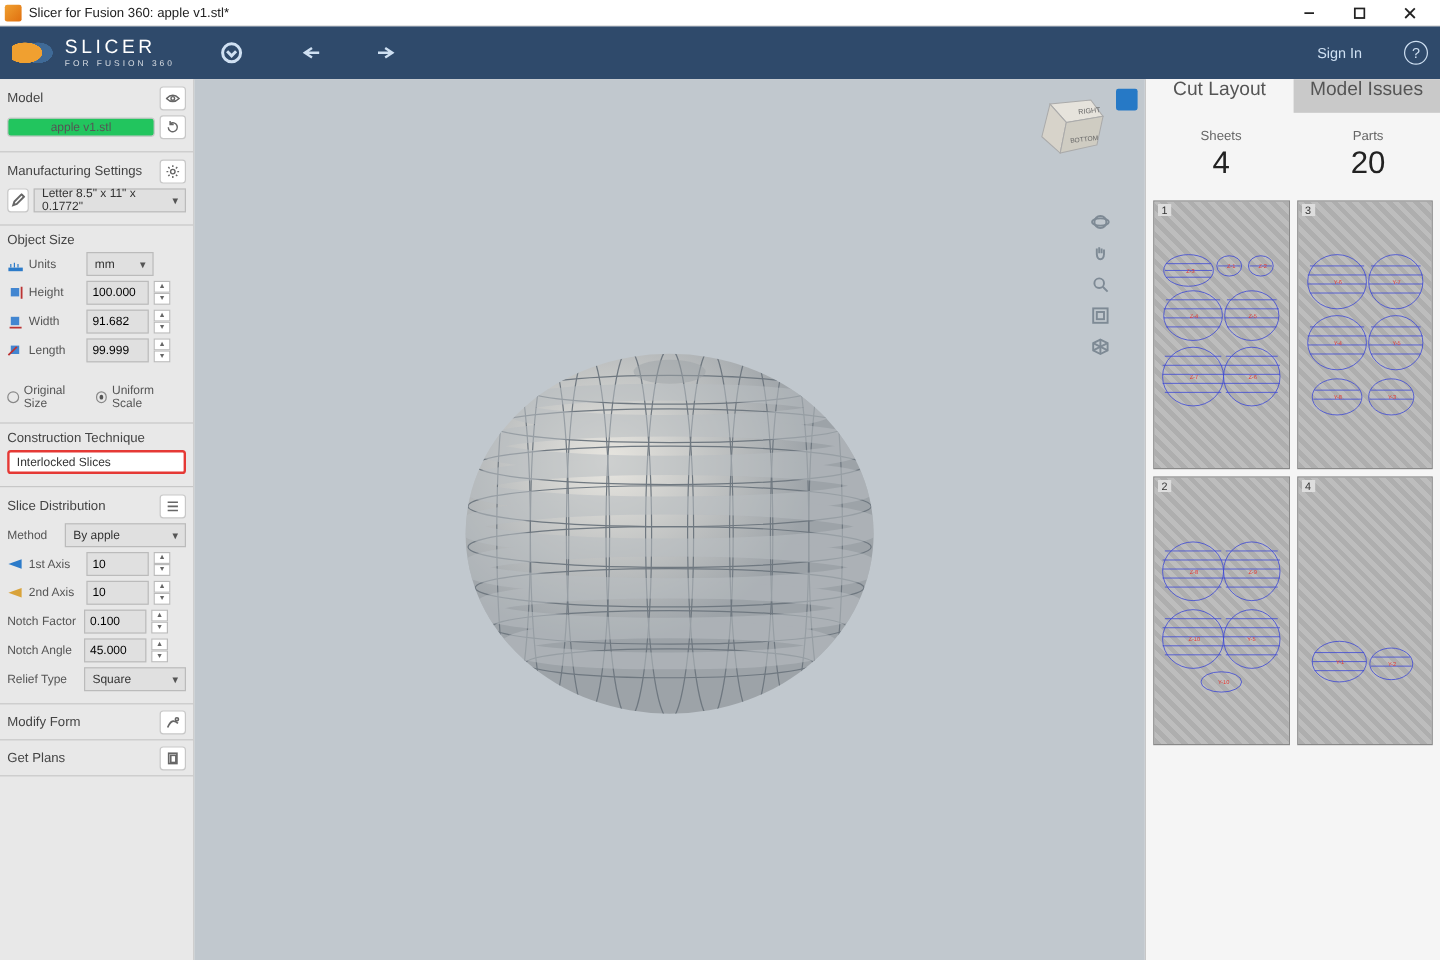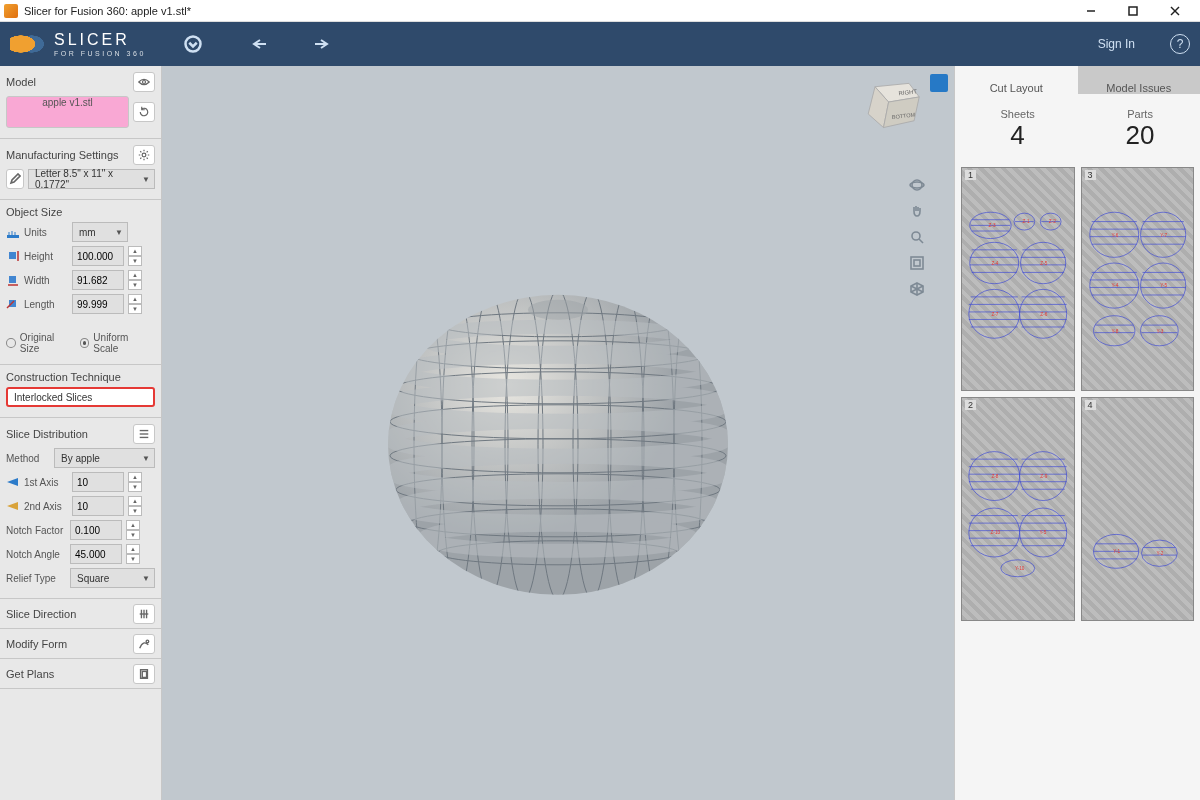--- a/index.html
+++ b/index.html
@@ -49,21 +49,21 @@
   .main{display:flex;height:734px;}
   .sidebar{width:162px;background:var(--panel);border-right:1px solid var(--panel-border);display:flex;flex-direction:column;overflow:hidden;}
   .viewport{flex:1;background:var(--viewport-bg);position:relative;}
   .rightpanel{width:246px;background:var(--right-bg);border-left:1px solid var(--panel-border);display:flex;flex-direction:column;}
   
   .section{border-bottom:1px solid var(--panel-border);padding:6px 6px;}
   .section .hdr{display:flex;align-items:center;justify-content:space-between;font-size:11px;color:#444;margin-bottom:4px;}
   .iconbtn{width:22px;height:20px;background:#fff;border:1px solid var(--panel-border);border-radius:3px;display:flex;align-items:center;justify-content:center;}
   .iconbtn svg{stroke:#666;fill:none;width:12px;height:12px;stroke-width:1.6;}
   .fieldrow{display:flex;align-items:center;gap:4px;margin-bottom:4px;}
-  .fileinput{height:32px;background:#f9a8d4;border:1px solid var(--panel-border);border-radius:3px;font-size:10px;display:flex;align-items:flex-start;justify-content:center;color:#555;flex:1;}
+  .fileinput{height:16px;background:#22c55e;border:1px solid var(--panel-border);border-radius:3px;font-size:10px;display:flex;align-items:center;justify-content:center;color:#555;flex:1;}
   .dropinput{height:20px;background:var(--field-bg);border:1px solid #bbb;font-size:10px;display:flex;align-items:center;padding:0 6px;color:#333;position:relative;}
   .dropinput .caret{position:absolute;right:4px;font-size:8px;color:#555;}
   .label{font-size:10px;color:#555;width:44px;}
   .numinput{height:20px;flex:1;max-width:52px;background:var(--field-bg);border:1px solid #bbb;font-size:10px;padding:0 4px;display:flex;align-items:center;position:relative;}
   .spinbtns{display:flex;flex-direction:column;width:14px;height:20px;}
   .spinbtns div{height:10px;background:#fff;border:1px solid #bbb;font-size:6px;display:flex;align-items:center;justify-content:center;color:#666;}
   .dimicon{width:14px;height:14px;display:inline-block;}
   .radiorow{display:flex;align-items:center;gap:4px;font-size:10px;color:#555;}
   .radio{width:10px;height:10px;border:1px solid #888;border-radius:50%;display:inline-block;position:relative;}
   .radio.checked::after{content:"";position:absolute;inset:2px;border-radius:50%;background:#555;}
@@ -71,21 +71,21 @@
   .highlighted{border:2px solid var(--highlight-red);border-radius:3px;}
   
   .viewcube{position:absolute;top:12px;right:28px;width:68px;height:60px;}
   .export-icon{position:absolute;top:8px;right:6px;width:18px;height:18px;background:#2679c6;border-radius:2px;}
   .viewtools{position:absolute;top:110px;right:28px;display:flex;flex-direction:column;gap:8px;}
   .viewtools div{width:18px;height:18px;display:flex;align-items:center;justify-content:center;color:#7e8a95;}
   .viewtools svg{stroke:#7e8a95;fill:none;width:16px;height:16px;stroke-width:1.6;}
   .model{position:absolute;left:50%;top:50%;transform:translate(-50%,-48%);width:380px;height:340px;}
   
   .tabs{display:flex;height:28px;}
-  .tab{flex:1;display:flex;align-items:flex-end;justify-content:center;font-size:11px;color:#555;}
+  .tab{flex:1;display:flex;align-items:flex-start;justify-content:center;font-size:16px;color:#555;}
   .tab.inactive{background:var(--tab-inactive);}
   .tab.active{background:var(--tab-active);}
   .stats{display:flex;justify-content:space-around;padding:14px 0 10px;}
   .stat{text-align:center;}
   .stat .lbl{font-size:11px;color:#666;}
   .stat .val{font-size:26px;color:#222;font-weight:400;}
   .sheets{flex:1;overflow:auto;padding:6px;display:grid;grid-template-columns:1fr 1fr;grid-auto-rows:224px;gap:6px;}
   .sheet{background:repeating-linear-gradient(45deg,#aeaeae 0 4px,#bdbdbd 4px 8px);border:1px solid #888;position:relative;padding:4px;}
   .sheet .num{position:absolute;top:2px;left:3px;font-size:9px;color:#333;background:#ddd;padding:0 3px;}
 </style>
@@ -345,31 +345,20 @@
       <div class="fieldrow">
         <span class="label" style="width:60px">Relief Type</span>
         <div class="dropinput" style="flex:1">
             <span>Square</span>
             <span class="caret">▼</span>
           </div>
       </div>
     </div>
 
     <div class="collapse-section">
-      <span>Slice Direction</span>
-      <div class="iconbtn">
-          <svg viewBox="0 0 14 14">
-            <line x1="4" y1="2" x2="4" y2="12"></line>
-            <line x1="7" y1="2" x2="7" y2="12"></line>
-            <line x1="10" y1="2" x2="10" y2="12"></line>
-            <line x1="2" y1="7" x2="12" y2="7"></line>
-          </svg>
-        </div>
-    </div>
-    <div class="collapse-section">
       <span>Modify Form</span>
       <div class="iconbtn">
           <svg viewBox="0 0 14 14">
             <path d="M2 12 Q6 2 12 8"></path>
             <circle cx="11" cy="4" r="1.5"></circle>
           </svg>
         </div>
     </div>
     <div class="collapse-section">
       <span>Get Plans</span>

